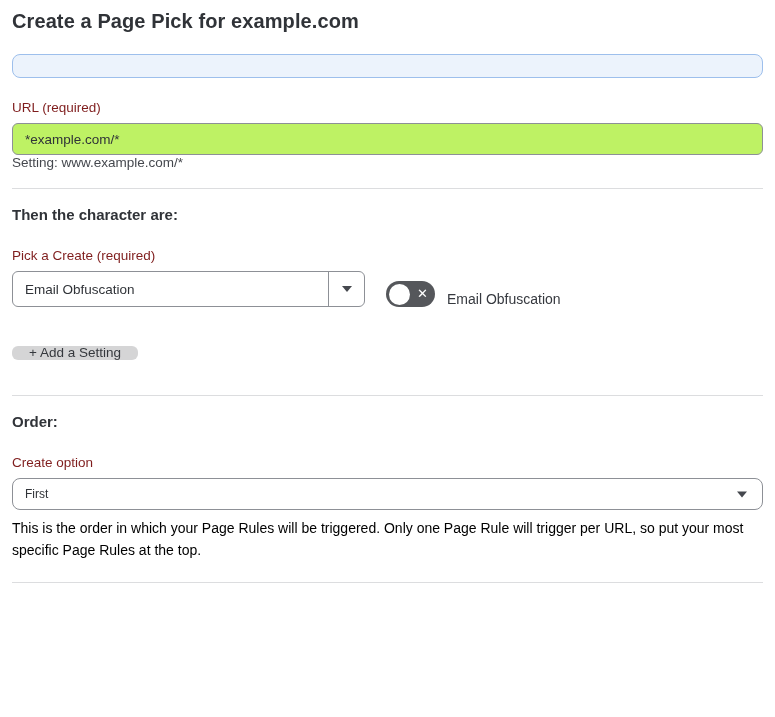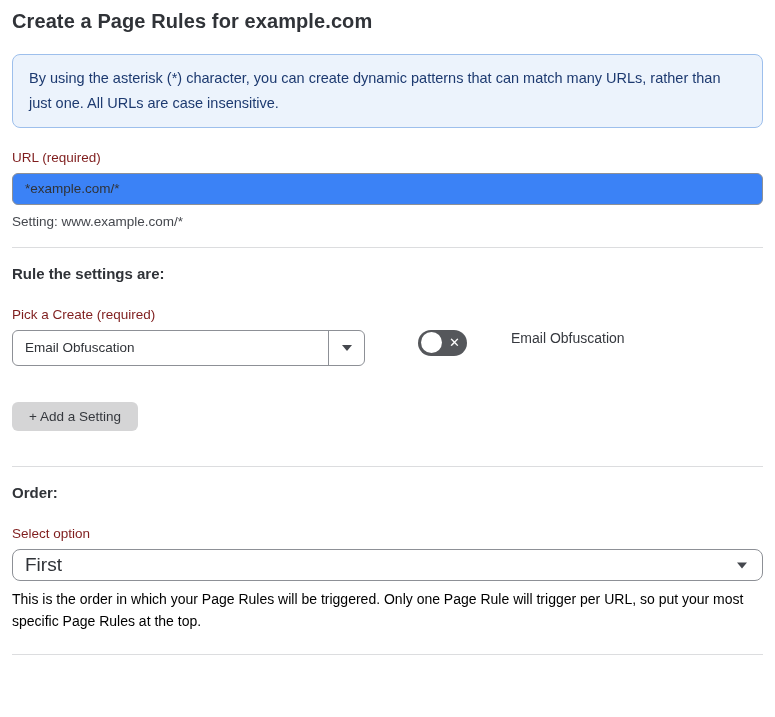--- a/index.html
+++ b/index.html
@@ -36,51 +36,49 @@
     cursor: pointer;
   }
   .field-label {
     font-size: 13.5px;
     color: #7f1d1d;
     margin-bottom: 8px;
   }
   .url-input {
     width: 100%;
     height: 32px;
-    background: #3b82f6;
+    background: #bef264;
     border: 1px solid #8d9096;
     border-radius: 6px;
     padding: 0 12px;
     font-family: "Liberation Sans", "DejaVu Sans", sans-serif;
     font-size: 13.5px;
     color: #303338;
     outline: none;
     display: block;
-    margin-bottom: 9px;
   }
   .helper-text {
     font-size: 13.5px;
     color: #45484e;
   }
   .divider {
     border: none;
     border-top: 1px solid #dcdddf;
     margin: 18px 0 17px 0;
   }
   .section-heading {
     font-size: 15px;
     font-weight: bold;
     color: #303338;
     margin-bottom: 25px;
   }
   .setting-row {
     display: flex;
-    align-items: flex-start;
+    align-items: flex-end;
     margin-bottom: 36px;
-    gap: 32px;
   }
   .select-box {
     display: flex;
     align-items: stretch;
     border: 1px solid #8d9096;
     border-radius: 6px;
     background: #ffffff;
     height: 36px;
     width: 353px;
     cursor: pointer;
@@ -152,34 +150,34 @@
     font-size: 13.5px;
     cursor: pointer;
     padding: 0 17px;
     height: 31px;
   }
   .btn-gray {
     background: #d5d5d6;
     color: #35383d;
   }
   .add-setting-btn {
-    height: 29px;
+    height: 14px;
     margin-bottom: 17px;
   }
   .order-select {
     position: relative;
     border: 1px solid #8d9096;
     border-radius: 8px;
     background: #ffffff;
     height: 32px;
     width: 100%;
     display: flex;
     align-items: center;
     padding: 0 12px;
-    font-size: 19px;
+    font-size: 12px;
     color: #303338;
     cursor: pointer;
     margin-bottom: 7px;
   }
   .order-select .caret-down {
     position: absolute;
     right: 15px;
     top: 50%;
     transform: translateY(-40%);
   }
@@ -188,33 +186,32 @@
     color: #000000;
     line-height: 1.6;
     max-width: 745px;
   }
 </style>
 </head>
 <body>
 
 
 
-<h1 class="page-title">Create a Page Rules for example.com</h1>
+<h1 class="page-title">Create a Page Pick for example.com</h1>
 
 <div class="info-box">
-  <div>By using the asterisk (*) character, you can create dynamic patterns that can match many URLs, rather than just one. All URLs are case insensitive.</div>
 </div>
 
 <div class="field-label">URL (required)</div>
 <input class="url-input" type="text" value="*example.com/*" style="">
 <div class="helper-text">Setting: www.example.com/*</div>
 
 <hr class="divider">
 
-<h2 class="section-heading">Rule the settings are:</h2>
+<h2 class="section-heading">Then the character are:</h2>
 
 <div class="field-label">Pick a Create (required)</div>
 
 <div class="setting-row">
   <div class="select-box">
     <div class="select-value">Email Obfuscation</div>
     <div class="select-caret-seg">
       <span class="caret-down"></span>
     </div>
   </div>
@@ -224,21 +221,21 @@
   </div>
   <div class="toggle-label">Email Obfuscation</div>
 </div>
 
 <button class="btn btn-gray add-setting-btn">+ Add a Setting</button>
 
 <hr class="divider">
 
 <h2 class="section-heading">Order:</h2>
 
-<div class="field-label">Select option</div>
+<div class="field-label">Create option</div>
 
 <div class="order-select">
   <span>First</span>
   <span class="caret-down"></span>
 </div>
 
 <p class="order-help">This is the order in which your Page Rules will be triggered. Only one Page Rule will trigger per URL, so put your most specific Page Rules at the top.</p>
 
 <hr class="divider" style="margin-top:21px; margin-bottom:18px;">
 

